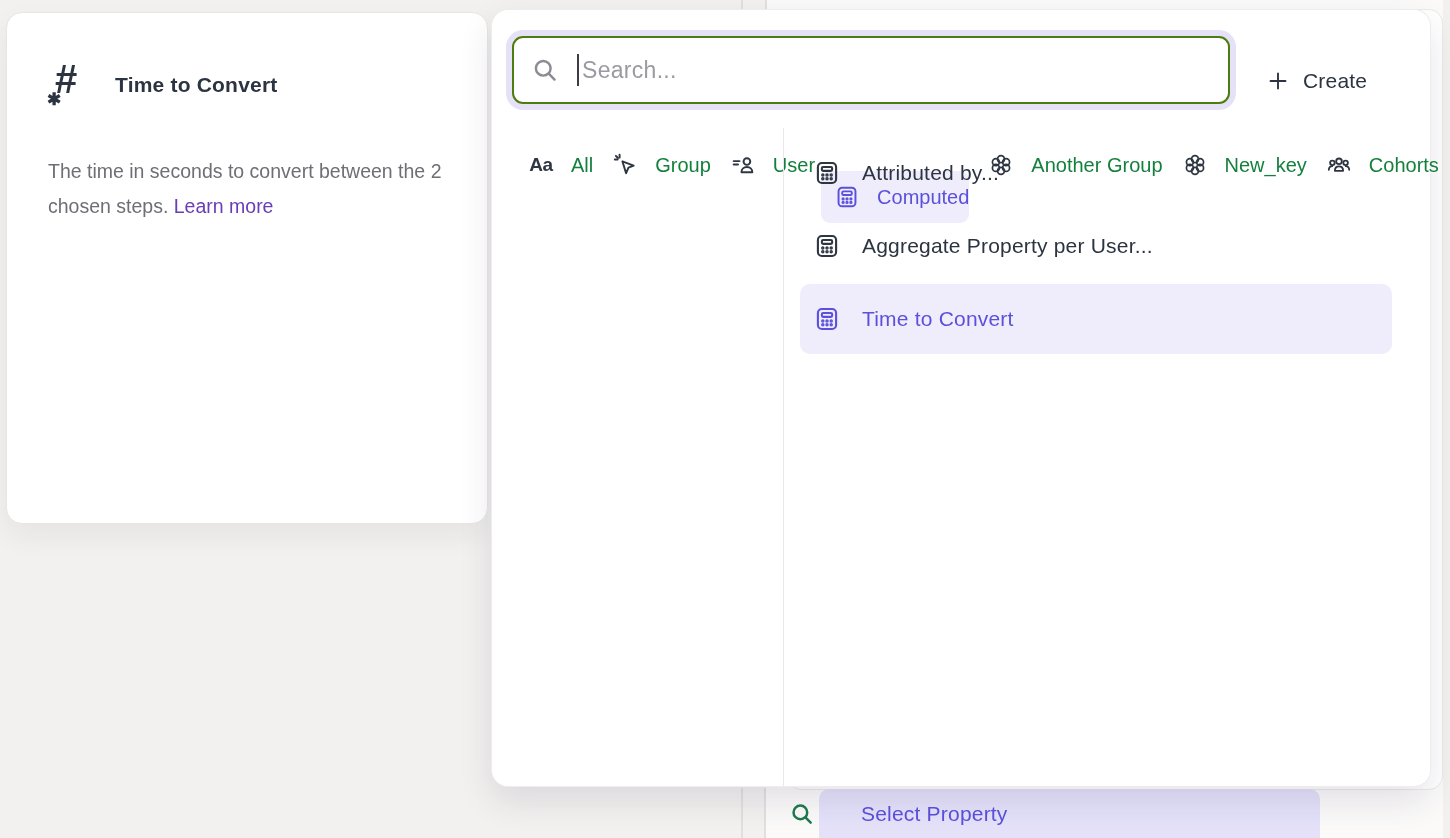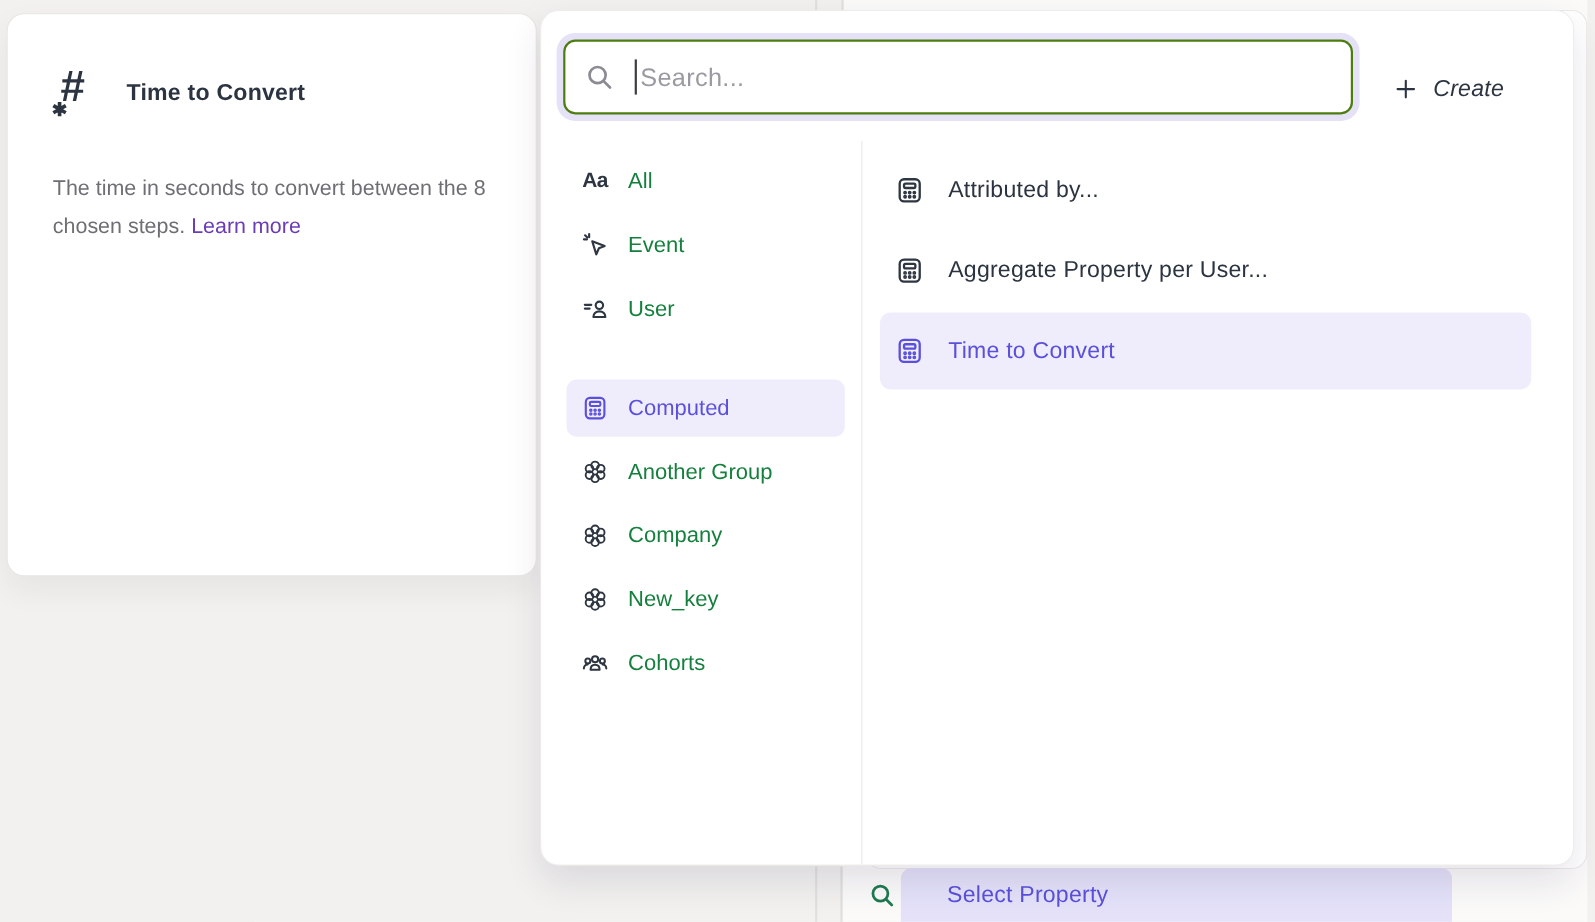--- a/index.html
+++ b/index.html
@@ -47,26 +47,26 @@
   
   #search-box { position:absolute; left:20px; top:26px; width:718px; height:68px;
       background:#fff; border:2px solid #4d7c0f; border-radius:11px;
       box-shadow:0 0 0 6px #e5e2f8; display:flex; align-items:center; }
   #search-box .mag { width:28px; height:28px; color:#8b8b94; margin-left:17px; flex:0 0 auto; }
   #search-caret { width:2px; height:32px; background:#3c3c46; margin-left:18px; }
   #search-placeholder { font-size:23px; color:#9a9aa2; margin-left:3px; letter-spacing:0.3px; }
 
   
   #create-button { position:absolute; left:774px; top:48px; height:46px; display:flex; align-items:center;
-      gap:13px; cursor:pointer; background:none; border:none; padding:0;font-style:italic; }
+      gap:13px; cursor:pointer; background:none; border:none; padding:0; }
   #create-button .plus { width:24px; height:24px; color:#2b3440; }
   #create-button .create-label { font-size:21px; color:#2b3440; letter-spacing:0.2px; font-family:"Liberation Sans", sans-serif; }
 
   
-  #category-list { position:absolute; left:23px; top:129px; width:253px; display:flex; flex-direction:column; gap:6px; }
+  #category-list { position:absolute; left:23px; top:129px; width:253px; display:flex; flex-direction:row; gap:6px; }
   .cat-row { display:flex; align-items:center; height:52px; border-radius:9px; padding-left:13px; cursor:pointer; }
   .cat-row .icon { width:26px; height:26px; color:#2e3642; display:flex; align-items:center; justify-content:center; flex:0 0 auto; }
   .cat-row .icon svg { width:26px; height:26px; }
   .cat-row .label { margin-left:17px; font-size:20px; color:#15803d; white-space:nowrap; }
   .cat-row.selected { background:#efedfb;margin-top:32px; }
   .cat-row.selected .icon { color:#5b50dc; }
   .cat-row.selected .label { color:#5b50dc; }
   .aa-glyph { font-size:19px; font-weight:600; color:#2e3642; letter-spacing:-0.5px; }
 
   
@@ -96,21 +96,21 @@
 <div id="select-property-pill">
   <span class="sp-label">Select Property</span>
 </div>
 
 <div id="tooltip-card">
   <div id="card-icon">
     <span class="hash">#</span>
     <span class="asterisk">✱</span>
   </div>
   <div id="card-title">Time to Convert</div>
-  <div id="card-desc"><span>The time in seconds to convert between the 8 chosen steps. </span><a>Learn more</a></div>
+  <div id="card-desc"><span>The time in seconds to convert between the 2 chosen steps. </span><a>Learn more</a></div>
 </div>
 
 <div id="dropdown">
   <div id="search-box">
     <span class="mag"><svg viewBox="0 0 24 24" fill="none" stroke="currentColor" stroke-width="2.1" stroke-linecap="round" stroke-linejoin="round">
           <circle cx="10.5" cy="10.5" r="6.3"></circle>
           <line x1="15.2" y1="15.2" x2="20.2" y2="20.2"></line>
         </svg></span>
     <span id="search-caret"></span>
     <span id="search-placeholder">Search...</span>
@@ -133,21 +133,21 @@
       </div>
       <div class="cat-row">
         <span class="icon">
           <svg viewBox="0 0 24 24" fill="none" stroke="currentColor" stroke-width="1.8" stroke-linecap="round" stroke-linejoin="round">
             <path d="M9.6 8.6 L20 12.6 L15.2 14.5 L13 19.6 Z"></path>
             <line x1="7" y1="2.6" x2="7" y2="5.2"></line>
             <line x1="2.6" y1="7" x2="5.2" y2="7"></line>
             <line x1="3.6" y1="3.6" x2="5.5" y2="5.5"></line>
           </svg>
         </span>
-        <span class="label">Event</span>
+        <span class="label">Group</span>
       </div>
       <div class="cat-row">
         <span class="icon">
           <svg viewBox="0 0 24 24" fill="none" stroke="currentColor" stroke-width="1.8" stroke-linecap="round" stroke-linejoin="round">
             <line x1="3.4" y1="8.4" x2="8.8" y2="8.4"></line>
             <line x1="3.4" y1="11.6" x2="7.4" y2="11.6"></line>
             <circle cx="15.6" cy="8.8" r="3.1"></circle>
             <path d="M10.6 18.6 C10.6 15.6 12.8 13.9 15.6 13.9 C18.4 13.9 20.6 15.6 20.6 18.6 Z"></path>
           </svg>
         </span>
@@ -185,33 +185,20 @@
         <span class="icon">
           <svg viewBox="0 0 24 24" fill="none" stroke="currentColor" stroke-width="1.6" stroke-linecap="round" stroke-linejoin="round">
             <circle cx="12" cy="6.6" r="3.2"></circle>
             <circle cx="16.7" cy="9.3" r="3.2"></circle>
             <circle cx="16.7" cy="14.7" r="3.2"></circle>
             <circle cx="12" cy="17.4" r="3.2"></circle>
             <circle cx="7.3" cy="14.7" r="3.2"></circle>
             <circle cx="7.3" cy="9.3" r="3.2"></circle>
           </svg>
         </span>
-        <span class="label">Company</span>
-      </div>
-      <div class="cat-row">
-        <span class="icon">
-          <svg viewBox="0 0 24 24" fill="none" stroke="currentColor" stroke-width="1.6" stroke-linecap="round" stroke-linejoin="round">
-            <circle cx="12" cy="6.6" r="3.2"></circle>
-            <circle cx="16.7" cy="9.3" r="3.2"></circle>
-            <circle cx="16.7" cy="14.7" r="3.2"></circle>
-            <circle cx="12" cy="17.4" r="3.2"></circle>
-            <circle cx="7.3" cy="14.7" r="3.2"></circle>
-            <circle cx="7.3" cy="9.3" r="3.2"></circle>
-          </svg>
-        </span>
         <span class="label">New_key</span>
       </div>
       <div class="cat-row">
         <span class="icon">
           <svg viewBox="0 0 24 24" fill="none" stroke="currentColor" stroke-width="1.7" stroke-linecap="round" stroke-linejoin="round">
             <circle cx="12" cy="8.6" r="2.6"></circle>
             <path d="M8.2 17.4 C8.2 14.8 9.8 13.2 12 13.2 C14.2 13.2 15.8 14.8 15.8 17.4 Z"></path>
             <circle cx="5.9" cy="10" r="2.1"></circle>
             <path d="M2.6 16.4 C2.6 14.3 3.9 13.1 5.7 13.1"></path>
             <circle cx="18.1" cy="10" r="2.1"></circle>

